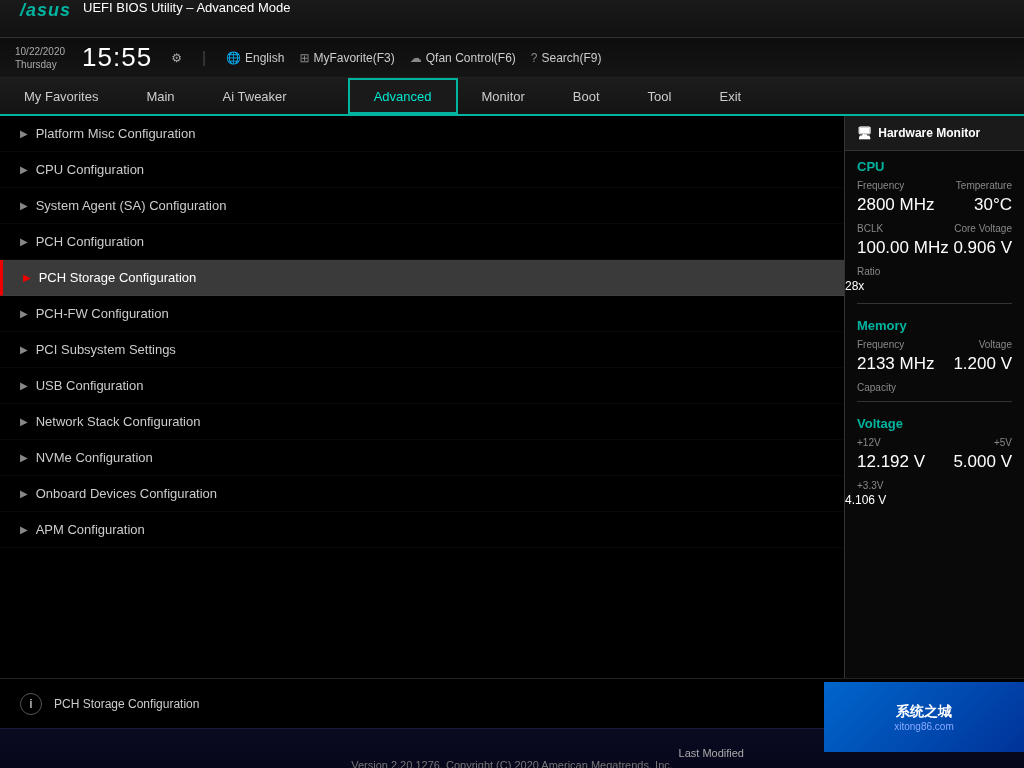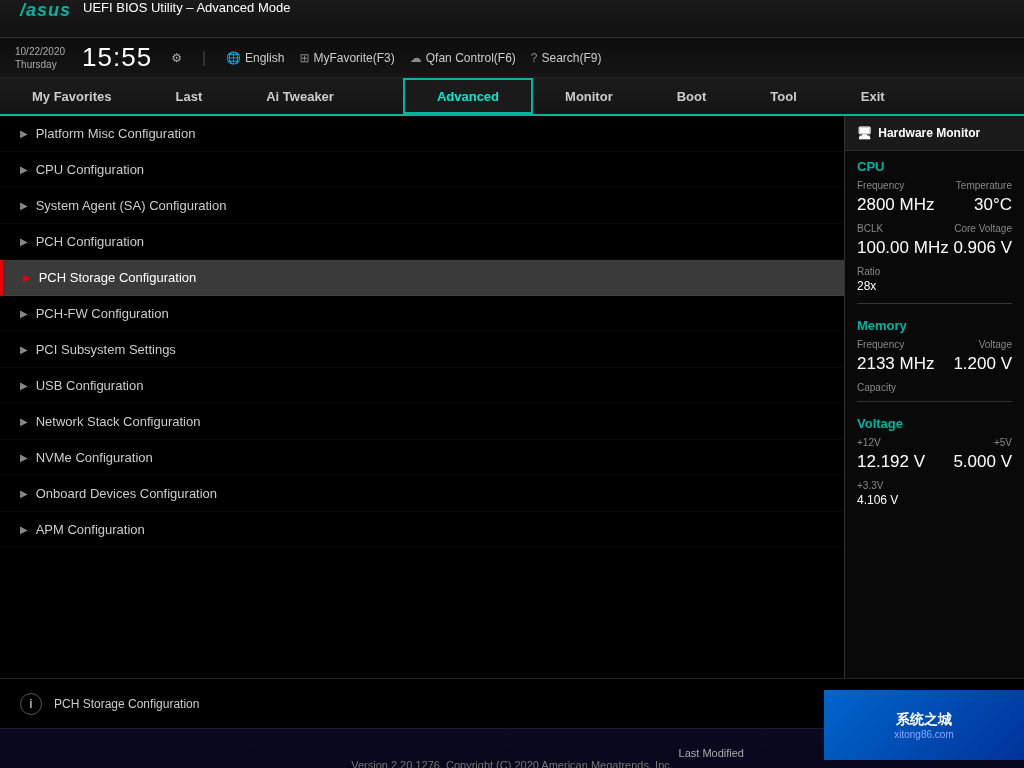--- a/index.html
+++ b/index.html
@@ -96,24 +96,24 @@
       z-index: 10;
       background: linear-gradient(180deg, #1c1c1c 0%, #141414 100%);
       display: flex;
       align-items: stretch;
       height: 38px;
       border-bottom: 2px solid #00b4a0;
     }
     .nav-item {
       display: flex;
       align-items: center;
-      padding: 0 32px;
+      padding: 0 24px;
       color: #ccc;
       font-size: 13px;
-      font-weight: 700;
+      font-weight: 400;
       cursor: pointer;
       position: relative;
       white-space: nowrap;
     }
     .nav-item.active {
       color: #00e8d0;
       border: 2px solid #00b4a0;
       background: #1a1a1a;
       margin-left: 37px;
     }
@@ -196,21 +196,21 @@
       font-size: 10px;
     }
     .hw-value {
       color: #fff;
       font-size: 17px;
       font-weight: 400;
     }
     .hw-big-value {
       color: #fff;
       font-size: 12px;
-      padding: 0 12px 4px;
+      padding: 0 0 4px;
     }
 
     
     .info-bar {
       position: relative;
       z-index: 10;
       background: rgba(0,0,0,0.8);
       border-top: 1px solid #222;
       height: 50px;
       display: flex;
@@ -254,21 +254,21 @@
       padding-right: 280px;
     }
     .footer-version {
       color: #777;
       font-size: 11px;
     }
 
     
     .watermark {
       position: absolute;
-      bottom: 8px;
+      bottom: 16px;
       right: 0;
       width: 200px;
       height: 70px;
       z-index: 20;
       background: linear-gradient(135deg, #0066cc, #003399);
       display: flex;
       align-items: center;
       justify-content: center;
     }
     .watermark-text {
@@ -315,21 +315,21 @@
   </div>
   <div class="toolbar-item">
     <span class="toolbar-icon">?</span>
     <span>Search(F9)</span>
   </div>
 </div>
 
 <div class="nav-bar">
   <div id="nav-container" style="display: flex; height: 100%;">
       <div class="nav-item">My Favorites</div>
-      <div class="nav-item">Last</div>
+      <div class="nav-item">Main</div>
       <div class="nav-item">Ai Tweaker</div>
       <div class="nav-item active">Advanced</div>
       <div class="nav-item">Monitor</div>
       <div class="nav-item">Boot</div>
       <div class="nav-item">Tool</div>
       <div class="nav-item">Exit</div>
     </div>
 </div>
 
 <div class="main-content">

